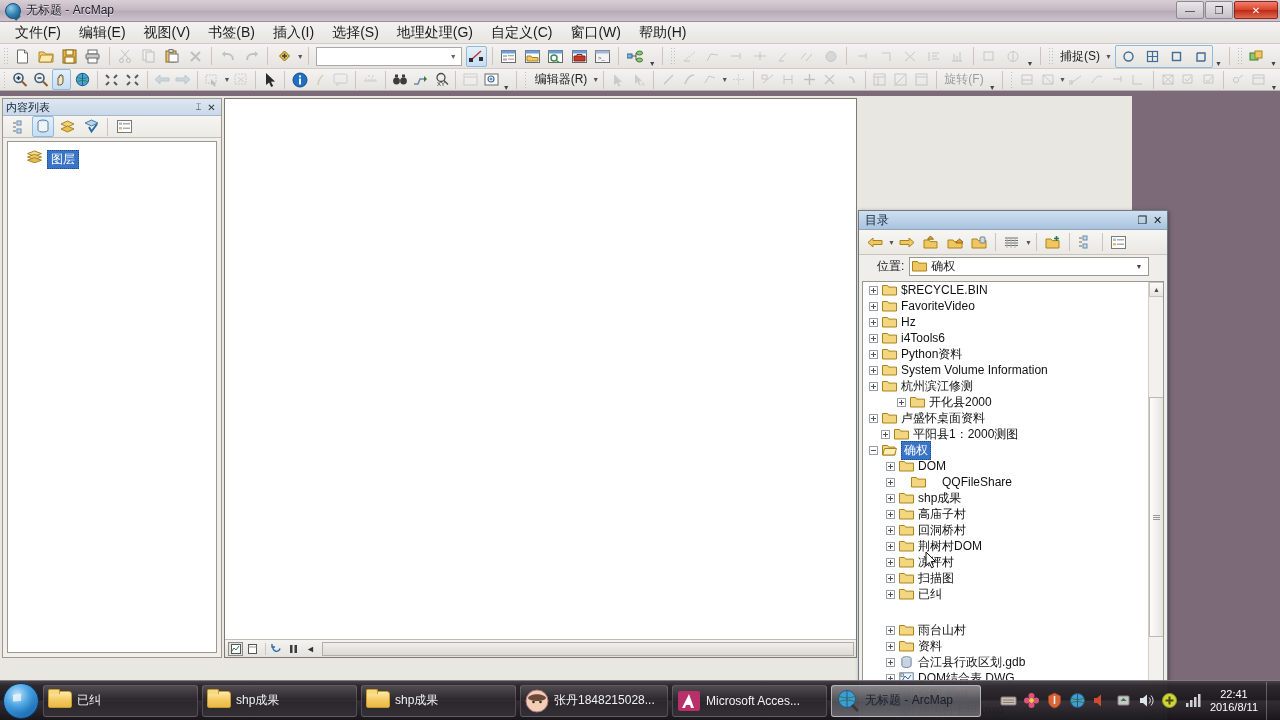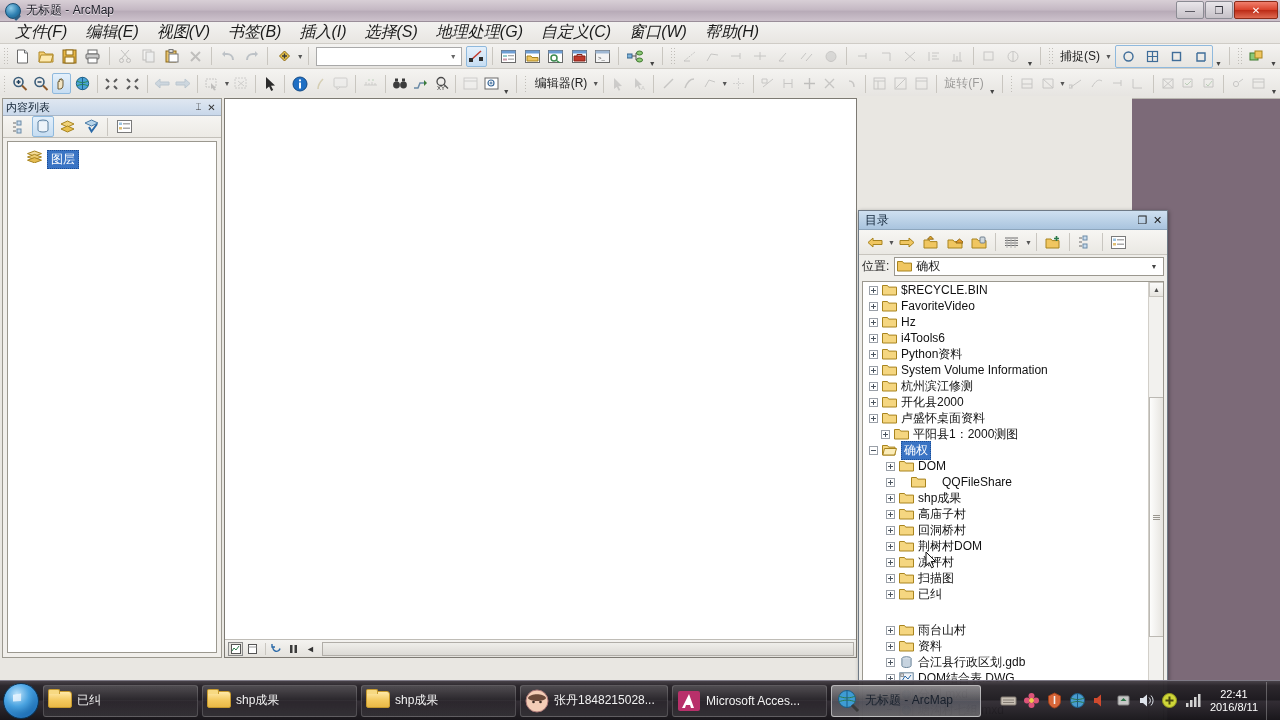--- a/index.html
+++ b/index.html
@@ -49,32 +49,32 @@
   }
 
   
   #menubar {
     position:absolute; left:0; top:22px; width:1280px; height:22px;
     background: linear-gradient(to bottom,#f3f2f0,#e8e6e2);
     border-bottom:1px solid #cfccc6;
     display:flex; align-items:center; padding-left:6px;
   }
   #menubar .mi {
-    padding:2px 9px; font-size:16px; color:#1b1b1b; white-space:nowrap;font-style:italic;
+    padding:2px 9px; font-size:14px; color:#1b1b1b; white-space:nowrap;
   }
 
   
   .toolrow {
     position:absolute; left:0; width:1280px; height:25px;
     background: linear-gradient(to bottom,#f4f3f1,#e6e4e0);
     border-bottom:1px solid #d0cdc7;
     display:flex; align-items:center;
   }
   #toolrow1 { top:44px; }
-  #toolrow2 { top:69px; height:30px; border-bottom:1px solid #b9b6b0;}
+  #toolrow2 { top:69px; height:22px; border-bottom:1px solid #b9b6b0;}
   .grip {
     width:5px; height:18px; margin:0 3px;
     background-image: radial-gradient(#b9b6b0 40%, transparent 41%);
     background-size:3px 3px;
     opacity:.85;
   }
   .tbtn {
     width:22px; height:21px; margin:0 1px;
     display:flex; align-items:center; justify-content:center;
     border:1px solid transparent; border-radius:2px;
@@ -165,21 +165,21 @@
     border-bottom:1px solid #8da6bd; display:flex; align-items:center; padding:0 2px;
     font-size:12px; color:#14283c;
   }
   #cat-title .sp { flex:1; }
   #cat-title .cbtn { width:15px; text-align:center; font-size:11px; color:#222; }
   #cat-tools {
     height:25px; background:linear-gradient(to bottom,#f7f6f3,#eae8e3);
     border-bottom:1px solid #c8c5be; display:flex; align-items:center; padding-left:4px;
   }
   #cat-loc {
-    height:22px; display:flex; align-items:center; padding:0 3px; font-size:12px;
+    height:22px; display:flex; align-items:center; padding:0 18px; font-size:12px;
     color:#1b1b1b; background:#efeeea;
   }
   #cat-loc-box {
     flex:1; height:19px; margin-left:5px; background:#fff; border:1px solid #9b988f;
     display:flex; align-items:center; padding:0 2px;
   }
   #cat-loc-box .loctext { flex:1; margin-left:4px; }
   #cat-loc-box .locarrow { width:14px; text-align:center; font-size:7px; color:#444; }
   #cat-tree-wrap {
     position:absolute; left:3px; top:70px; right:3px; bottom:26px;
@@ -1100,21 +1100,21 @@
               </svg></span>
             <span class="nm">System Volume Information</span>
           </div>
           <div class="crow" style="padding-left: 6px;">
             <span class="exp plus"></span>
             <span class="ic"><svg width="15" height="12" viewBox="0 0 15 12">
                 <path d="M0.5 1.5h5l1.2 1.6H14.5V11H0.5z" fill="#f5d680" stroke="#a8841f"></path>
               </svg></span>
             <span class="nm">杭州滨江修测</span>
           </div>
-          <div class="crow" style="padding-left: 6px;">
+          <div class="crow" style="padding-left: 6px; margin-left: 28px;">
             <span class="exp plus"></span>
             <span class="ic"><svg width="15" height="12" viewBox="0 0 15 12">
                 <path d="M0.5 1.5h5l1.2 1.6H14.5V11H0.5z" fill="#f5d680" stroke="#a8841f"></path>
               </svg></span>
             <span class="nm">开化县2000</span>
           </div>
           <div class="crow" style="padding-left: 6px; text-align: right;">
             <span class="exp plus"></span>
             <span class="ic"><svg width="15" height="12" viewBox="0 0 15 12">
                 <path d="M0.5 1.5h5l1.2 1.6H14.5V11H0.5z" fill="#f5d680" stroke="#a8841f"></path>

